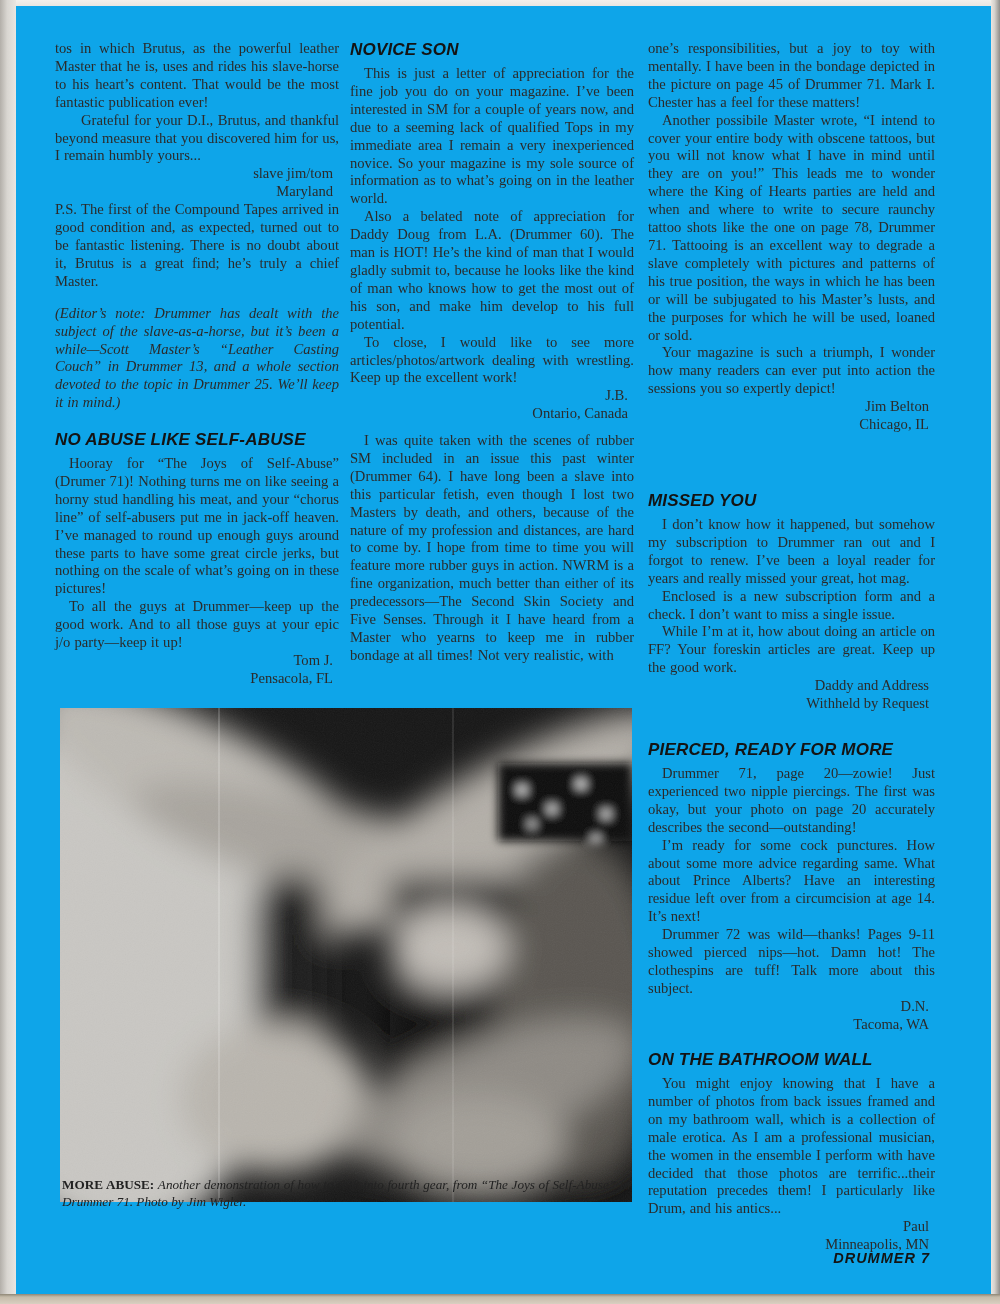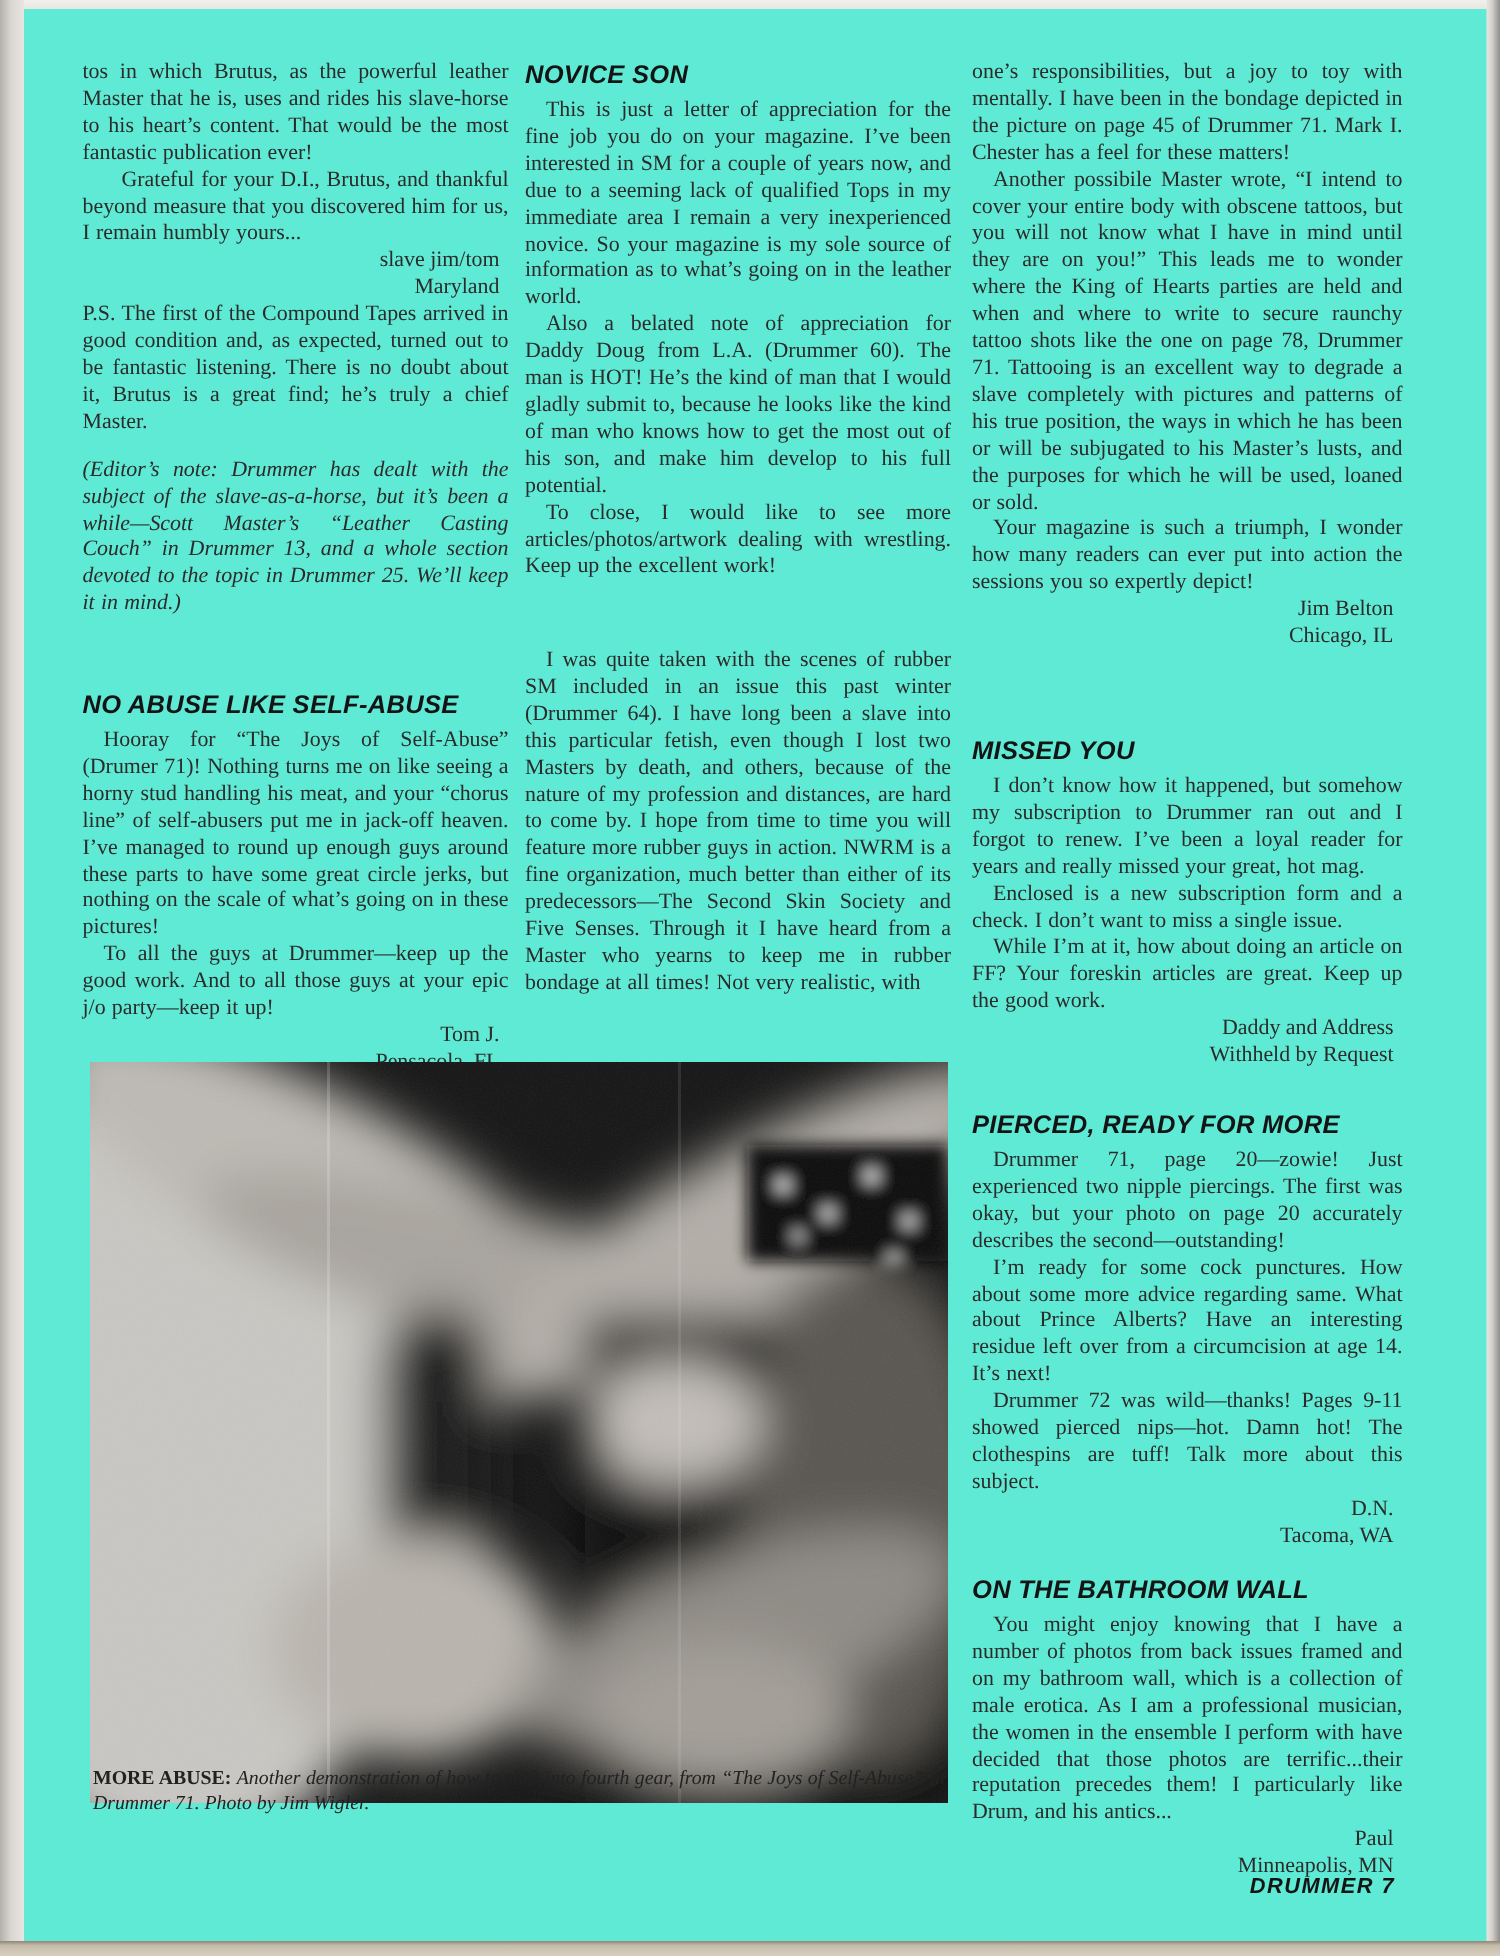--- a/index.html
+++ b/index.html
@@ -1,21 +1,21 @@
 <!DOCTYPE html>
 <html><head>
 <meta charset="utf-8">
 <style>
   html,body{margin:0;padding:0;}
   body{
     width:1000px;height:1304px;position:relative;overflow:hidden;
     background:#e9e6e1;
     font-family:"Liberation Serif", serif;
   }
-  .page{position:absolute;inset:0;background:#5eead4;border-radius:14px;}
+  .page{position:absolute;inset:0;background:#0ea5e9;border-radius:14px;}
   
   .edge-left{position:absolute;left:0;top:0;bottom:0;width:16px;
     background:linear-gradient(90deg,#b3afa9 0%,#d9d6d1 45%,#e9e6e1 100%);}
   .edge-right{position:absolute;right:0;top:0;bottom:0;width:9px;
     background:linear-gradient(90deg,#e9e6e1 0%,#d4d1cc 40%,#8f8d89 100%);}
   .edge-bottom{position:absolute;left:0;right:0;bottom:0;height:10px;
     background:linear-gradient(180deg,#8e8776 0%,#c5bba9 30%,#d9cfc1 100%);}
   .edge-top{position:absolute;left:0;right:0;top:0;height:6px;
     background:linear-gradient(180deg,#f2f0ec,#e9e6e1);}
 
@@ -64,34 +64,35 @@
 <div class="page">
 
   <div class="col col1">
     <section class="letter" style="top:0">
       <p class="bt">tos in which Brutus, as the powerful leather Master that he is, uses and rides his slave-horse to his heart’s content. That would be the most fantastic publication ever!</p>
       <p class="bt ind2">Grateful for your D.I., Brutus, and thankful beyond measure that you discovered him for us, I remain humbly yours...</p>
       <p class="sig"><span>slave jim/tom</span><br><span>Maryland</span></p>
       <p class="bt">P.S. The first of the Compound Tapes arrived in good condition and, as expected, turned out to be fantastic listening. There is no doubt about it, Brutus is a great find; he’s truly a chief Master.</p>
       <p class="bt note">(Editor’s note: Drummer has dealt with the subject of the slave-as-a-horse, but it’s been a while—Scott Master’s “Leather Casting Couch” in Drummer 13, and a whole section devoted to the topic in Drummer 25. We’ll keep it in mind.)</p>
     </section>
-    <section class="letter" style="top:420px">
+    <section class="letter" style="top:390px">
       <h3 class="lh">NO ABUSE LIKE SELF-ABUSE</h3>
       <p class="bt ind">Hooray for “The Joys of Self-Abuse” (Drumer 71)! Nothing turns me on like seeing a horny stud handling his meat, and your “chorus line” of self-abusers put me in jack-off heaven. I’ve managed to round up enough guys around these parts to have some great circle jerks, but nothing on the scale of what’s going on in these pictures!</p>
       <p class="bt ind">To all the guys at Drummer—keep up the good work. And to all those guys at your epic j/o party—keep it up!</p>
       <p class="sig"><span>Tom J.</span><br><span>Pensacola, FL</span></p>
     </section>
   </div>
 
   <div class="col col2">
     <section class="letter" style="top:0">
       <h3 class="lh">NOVICE SON</h3>
       <p class="bt ind">This is just a letter of appreciation for the fine job you do on your magazine. I’ve been interested in SM for a couple of years now, and due to a seeming lack of qualified Tops in my immediate area I remain a very inexperienced novice. So your magazine is my sole source of information as to what’s going on in the leather world.</p>
       <p class="bt ind">Also a belated note of appreciation for Daddy Doug from L.A. (Drummer 60). The man is HOT! He’s the kind of man that I would gladly submit to, because he looks like the kind of man who knows how to get the most out of his son, and make him develop to his full potential.</p>
       <p class="bt ind">To close, I would like to see more articles/photos/artwork dealing with wrestling. Keep up the excellent work!</p>
+      <p class="sig"><span>J.B.</span><br><span>Ontario, Canada</span></p>
     </section>
     <section class="letter" style="top:392px">
       <p class="bt ind">I was quite taken with the scenes of rubber SM included in an issue this past winter (Drummer 64). I have long been a slave into this particular fetish, even though I lost two Masters by death, and others, because of the nature of my profession and distances, are hard to come by. I hope from time to time you will feature more rubber guys in action. NWRM is a fine organization, much better than either of its predecessors—The Second Skin Society and Five Senses. Through it I have heard from a Master who yearns to keep me in rubber bondage at all times! Not very realistic, with</p>
     </section>
   </div>
 
   <div class="col col3">
     <section class="letter" style="top:0">
       <p class="bt">one’s responsibilities, but a joy to toy with mentally. I have been in the bondage depicted in the picture on page 45 of Drummer 71. Mark I. Chester has a feel for these matters!</p>
       <p class="bt ind">Another possibile Master wrote, “I intend to cover your entire body with obscene tattoos, but you will not know what I have in mind until they are on you!” This leads me to wonder where the King of Hearts parties are held and when and where to write to secure raunchy tattoo shots like the one on page 78, Drummer 71. Tattooing is an excellent way to degrade a slave completely with pictures and patterns of his true position, the ways in which he has been or will be subjugated to his Master’s lusts, and the purposes for which he will be used, loaned or sold.</p>

